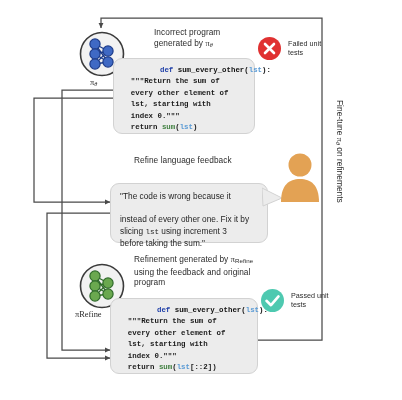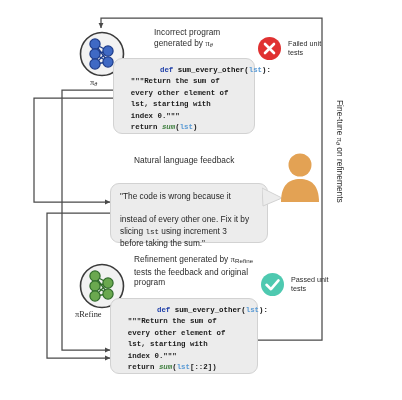--- a/index.html
+++ b/index.html
@@ -38,21 +38,21 @@
     font-size:7.4px;
     line-height:11.4px;
     color:#1a1a1a;
     font-weight:bold;
     padding:6px 7px 6px 8px;
     white-space:pre;
   }
   .kw{color:#1f3fa8;padding-left:38px;}
   .var{color:#5b9bd5;}
   .fn{color:#111111;}
-  .call{color:#3f7f3f;font-style:italic;}
+  .call{color:#3f7f3f;}
 
   .speech{
     font-family:"Liberation Sans", sans-serif;
     font-size:8.3px;
     line-height:11.6px;
     color:#1f1f1f;
     padding:7px 9px 7px 9px;
   }
   .speech .mono{font-family:"Liberation Mono","DejaVu Sans Mono",monospace;font-size:7.6px;}
 
@@ -133,21 +133,21 @@
 
   <div class="statuswrap" style="left:257px; top:36px;">
     <svg width="25" height="25" viewBox="0 0 25 25">
       <circle cx="12.5" cy="12.5" r="11.5" fill="#e03131"></circle>
       <path d="M8,8 L17,17 M17,8 L8,17" stroke="#ffffff" stroke-width="2.6" stroke-linecap="round"></path>
     </svg>
     <span class="statustxt"><span>Failed unit</span><br><span>tests</span></span>
   </div>
 
   <div class="caption" style="left:134px; top:155px; width:150px;">
-    <span>Natural language feedback</span><br>
+    <span>Refine language feedback</span><br>
   </div>
 
   <div class="bubble speech" style="left:110px; top:183px; width:158px; height:60px;">
     <span>"The code is wrong because it</span><br>
     <br>
     <span>instead of every other one. Fix it by</span><br>
     <span><span>slicing </span><span class="mono">lst</span><span> using increment 3</span></span><br>
     <span>before taking the sum."</span>
   </div>
 
@@ -155,21 +155,21 @@
     <path d="M0,2 L20,12 L1,20 Z" fill="#ececec" stroke="#d2d2d2" stroke-width="1"></path>
   </svg>
 
   <svg style="position:absolute;left:278px;top:152px;" width="44" height="50" viewBox="0 0 44 50">
     <circle cx="22" cy="13" r="11.5" fill="#e3a254"></circle>
     <path d="M3,50 C3,33 11,27 22,27 C33,27 41,33 41,50 Z" fill="#e3a254"></path>
   </svg>
 
   <div class="caption" style="left:134px; top:254px; width:152px;">
     <span><span>Refinement generated by </span><span class="mathpi">π</span><span class="sub">Refine</span></span><br>
-    <span>tests the feedback and original</span><br>
+    <span>using the feedback and original</span><br>
     <span>program</span>
   </div>
 
   <div class="modelwrap" style="left:78px; top:262px; width:52px; height:62px;">
     <svg width="48" height="48" viewBox="0 0 48 48">
       <circle cx="24" cy="24" r="21.5" fill="#f2f2f2" stroke="#3b3b3b" stroke-width="1.6"></circle>
       <line x1="17" y1="14" x2="30" y2="21" stroke="#2f6b2a" stroke-width="1.3"></line>
       <line x1="17" y1="14" x2="30" y2="32" stroke="#2f6b2a" stroke-width="1.3"></line>
       <line x1="17" y1="24" x2="30" y2="21" stroke="#2f6b2a" stroke-width="1.3"></line>
       <line x1="17" y1="24" x2="30" y2="32" stroke="#2f6b2a" stroke-width="1.3"></line>
@@ -184,21 +184,21 @@
     <span class="lbl" style="left:-3px; top:48px;text-align:right;"><span>π</span><span class="sub">Refine</span></span>
   </div>
 
   <div class="bubble codebox" style="left:110px; top:298px; width:148px; height:76px;"><span class="kw">def</span><span class="fn"> sum_every_other</span><span class="fn">(</span><span class="var">lst</span><span class="fn">):</span>
 <span>  """Return the sum of</span>
 <span>  every other element of</span>
 <span>  lst, starting with</span>
 <span>  index 0."""</span>
 <span>  return </span><span class="call">sum</span><span>(</span><span class="var">lst</span><span>[::2]</span><span>)</span></div>
 
-  <div class="statuswrap" style="left:260px; top:272px;">
+  <div class="statuswrap" style="left:260px; top:288px;">
     <svg width="25" height="25" viewBox="0 0 25 25">
       <circle cx="12.5" cy="12.5" r="11.5" fill="#4ec9b0"></circle>
       <path d="M6.5,12.8 L11,17.2 L18.5,8.4" stroke="#ffffff" stroke-width="2.6" fill="none" stroke-linecap="round" stroke-linejoin="round"></path>
     </svg>
     <span class="statustxt"><span>Passed unit</span><br><span>tests</span></span>
   </div>
 
   <div class="vlabel" style="left:345px; top:100px;"><span>Fine-tune </span><span class="mathpi">π</span><span class="mathsub">θ</span><span> on refinements</span></div>
 
 </div>

